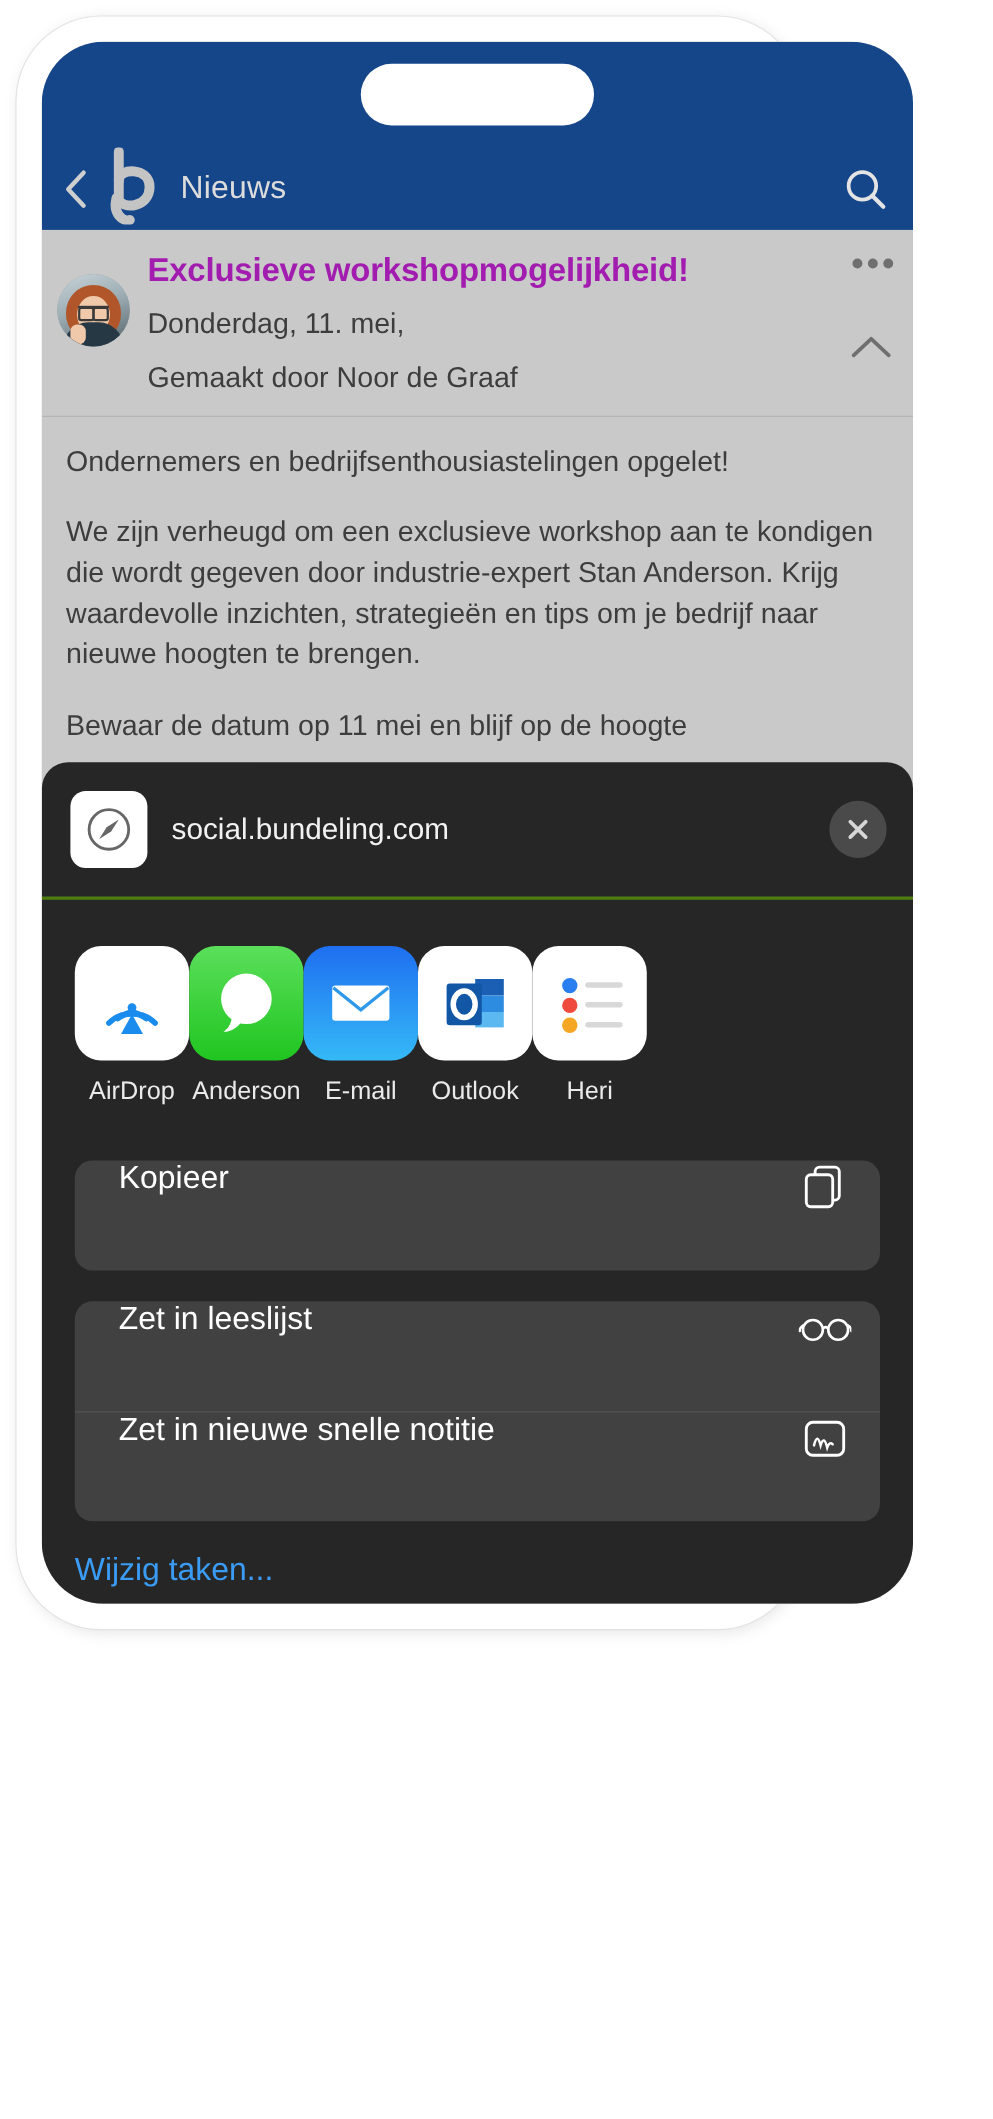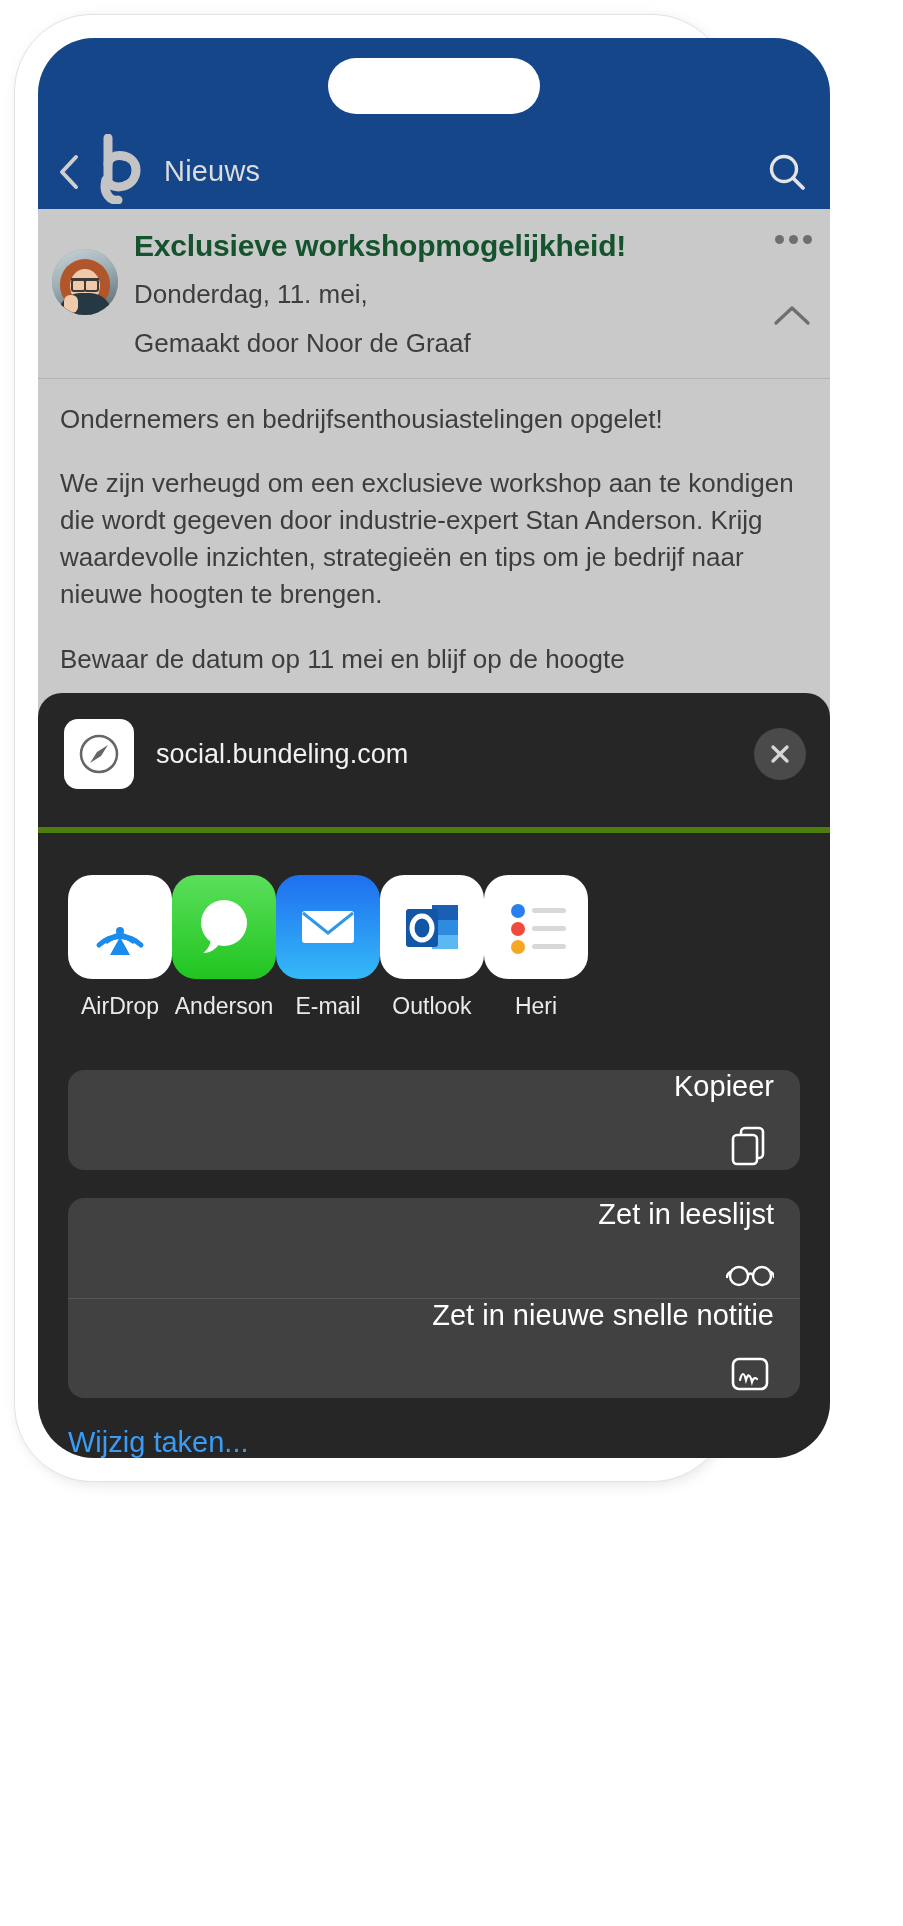--- a/index.html
+++ b/index.html
@@ -130,21 +130,21 @@
   .avatar .av-body { position:absolute; left:6px; bottom:-4px; width:54px; height:26px; border-radius:22px 22px 0 0; background:#253843; }
   .avatar .av-hand { position:absolute; left:12px; bottom:2px; width:14px; height:18px; border-radius:6px; background:#f0c9ab; }
   .article-meta {
     margin-left: 16px;
     flex: 1 1 auto;
     min-width: 0;
   }
   .article-title {
     font-size: 30px;
     font-weight: 700;
-    color: #14532d;
+    color: #a21caf;
     line-height: 1.18;
     white-space: nowrap;
     letter-spacing: -.2px;
   }
   .article-sub {
     font-size: 26px;
     color: #3d3d3d;
     line-height: 1.33;
     font-weight: 400;
     margin-top: 14px;
@@ -180,22 +180,22 @@
     left: 0; right: 0; bottom: 0;
     top: 655px;
     background: #262626;
     border-radius: 24px 24px 0 0;
     z-index: 30;
     overflow: hidden;
   }
   .share-header {
     display: flex;
     align-items: center;
-    padding: 26px 24px 38px 26px;
-    border-bottom: 6px solid #4d7c0f;
+    padding: 26px 24px 26px 26px;
+    border-bottom: 3px solid #4d7c0f;
   }
   .site-favicon {
     width: 70px; height: 70px;
     background: #ffffff;
     border-radius: 14px;
     display: flex; align-items: center; justify-content: center;
     flex: 0 0 auto;
   }
   .site-favicon svg { display:block; }
   .site-url {
@@ -251,24 +251,23 @@
   
   .action-group {
     margin: 28px 30px 0 30px;
     background: #414141;
     border-radius: 16px;
     overflow: hidden;
   }
   .action-row {
     height: 100px;
     display: flex;
-    align-items: flex-end;
-    padding: 0 26px 0 18px;
-    cursor: pointer;
-    flex-direction: column;
+    align-items: flex-start;
+    padding: 0 26px 0 40px;
+    cursor: pointer;
   }
   .action-row + .action-row { border-top: 1px solid #565656; }
   .action-label {
     font-size: 29px;
     color: #ffffff;
     flex: 1 1 auto;
   }
   .action-icon { width: 48px; height: 48px; flex: 0 0 auto; display:flex; align-items:center; justify-content:center; }
   .action-icon svg { display:block; }
 

